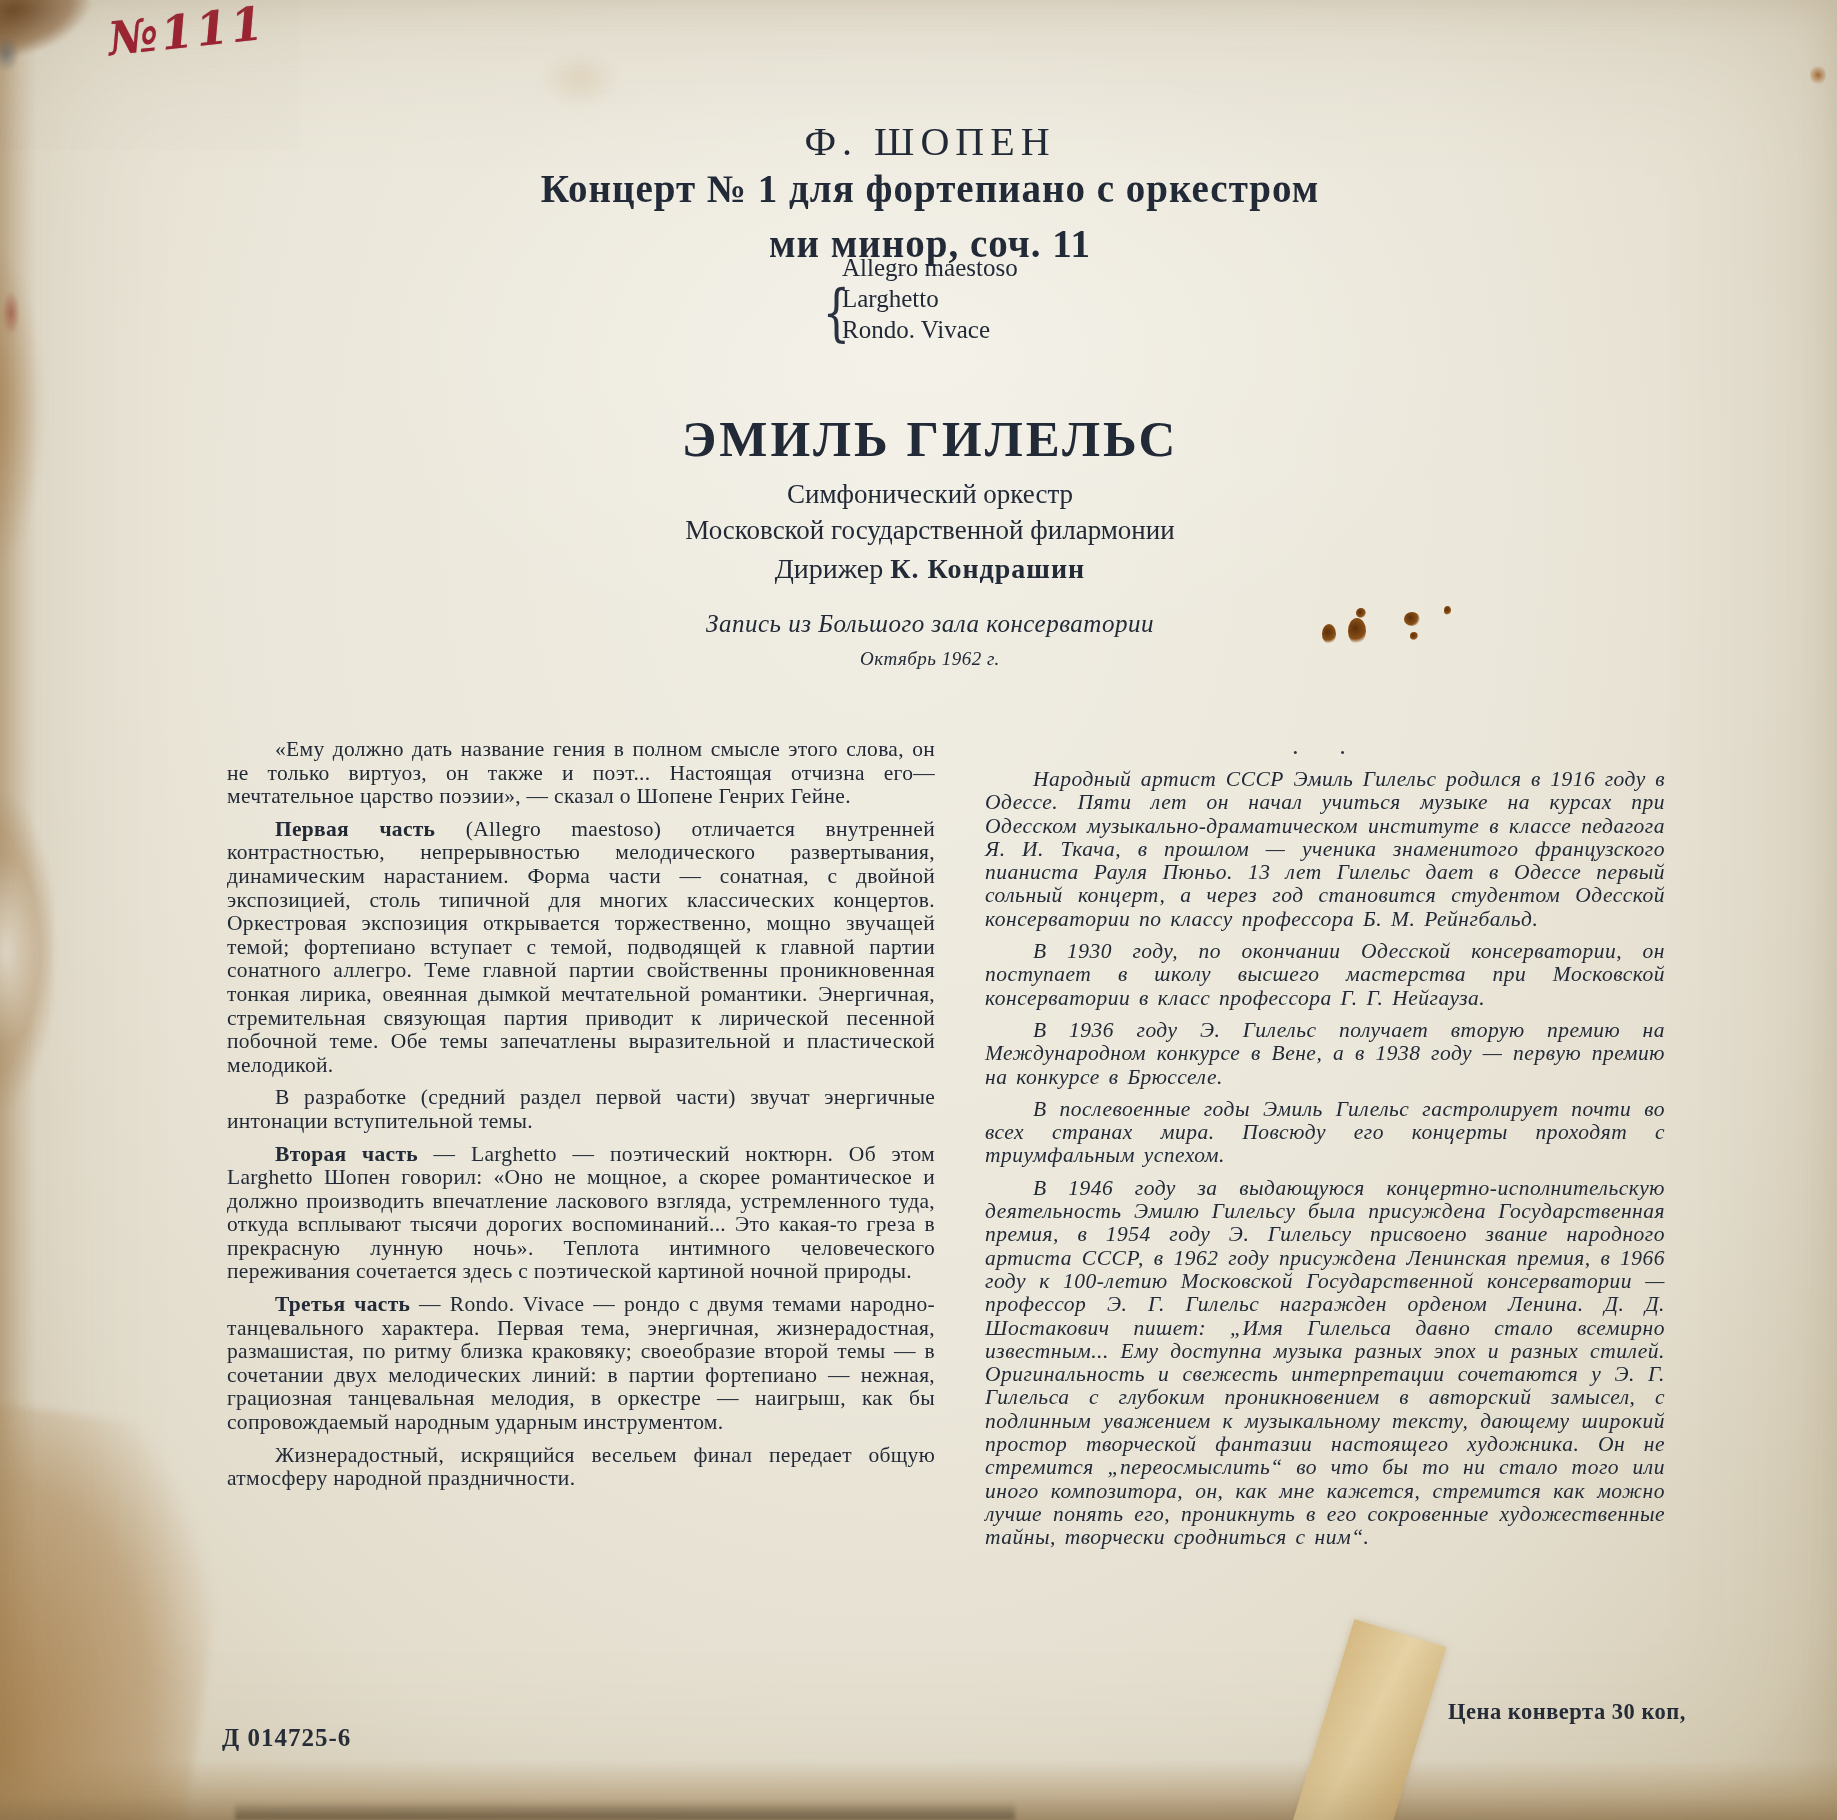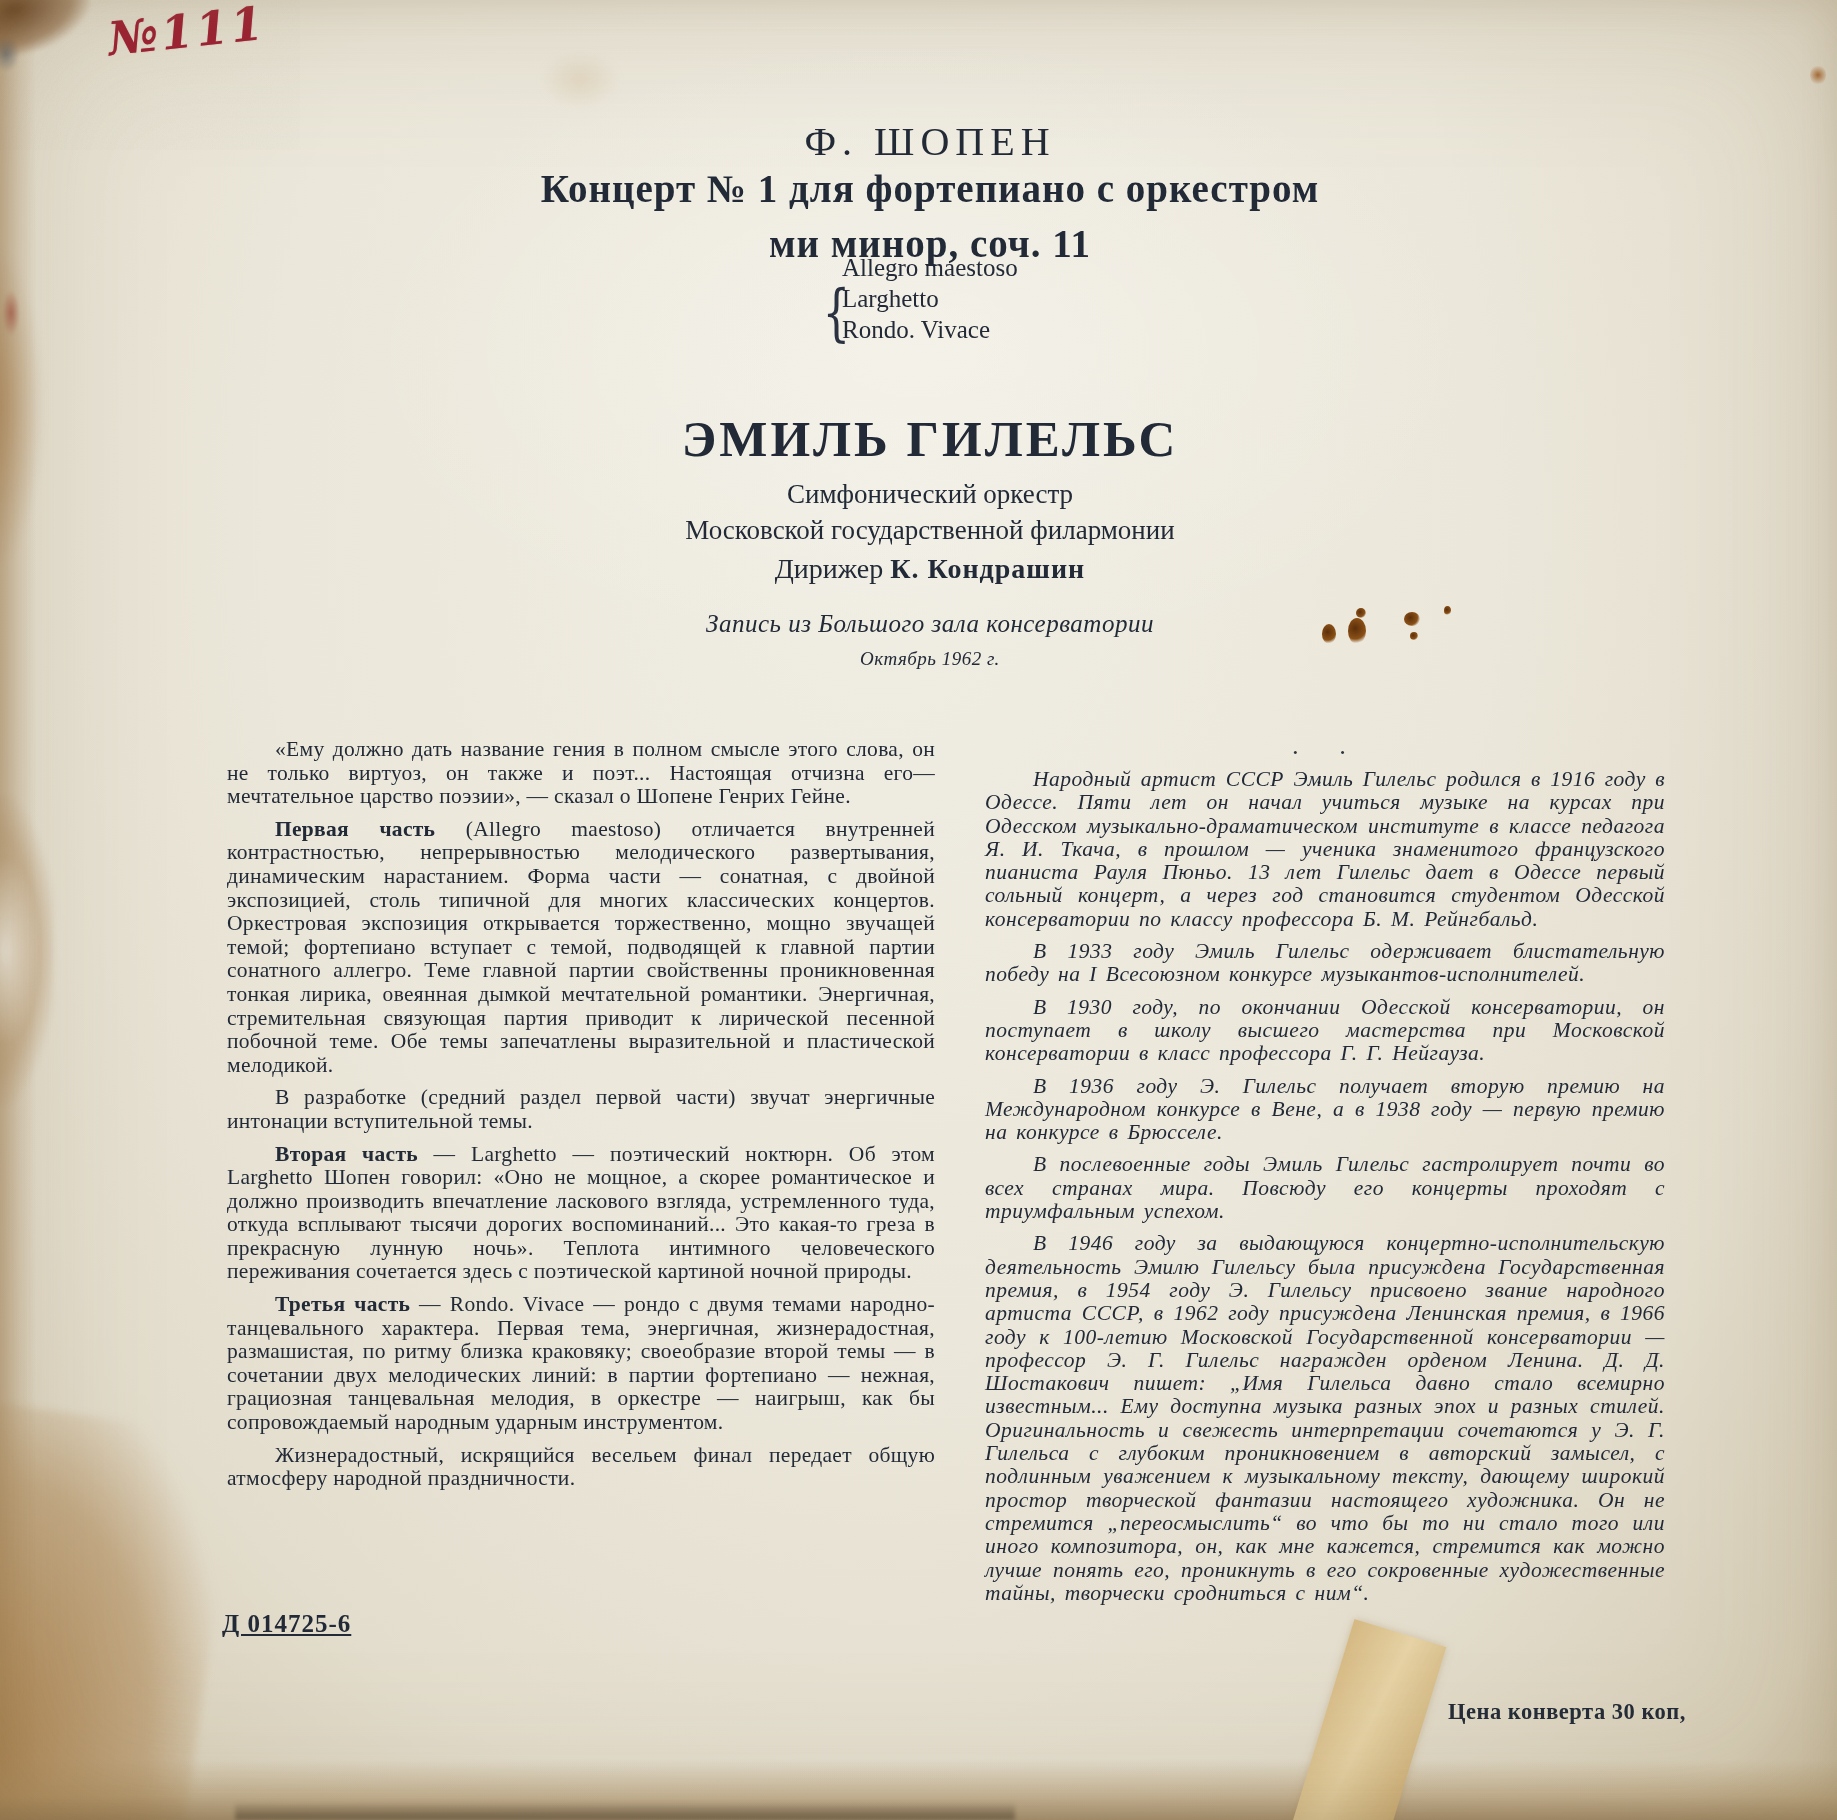--- a/index.html
+++ b/index.html
@@ -80,21 +80,21 @@
     font-size:26px;letter-spacing:16px;color:#2c3442;}
 
   .col{position:absolute;z-index:3;}
   .col p{margin:0 0 9px 0;text-align:justify;text-indent:48px;font-size:21.5px;line-height:23.6px;letter-spacing:.3px;}
   .col p:last-child{margin-bottom:0;}
   .left-col{left:227px;top:738px;width:708px;}
   .right-col{left:985px;top:768px;width:680px;font-style:italic;}
   .right-col p{letter-spacing:.5px;word-spacing:3px;line-height:23.3px;}
   .lead{font-weight:700;}
 
-  #catalog{position:absolute;left:222px;top:1610px;z-index:3;font-size:25px;letter-spacing:1px;font-weight:600;text-decoration:underline;}
+  #catalog{position:absolute;left:222px;top:1724px;z-index:3;font-size:25px;letter-spacing:1px;font-weight:600;}
   #price{position:absolute;left:1448px;top:1699px;z-index:3;font-size:22.5px;font-weight:600;letter-spacing:.5px;}
 
   .noise{position:absolute;inset:0;z-index:30;pointer-events:none;opacity:.055;mix-blend-mode:multiply;}
 </style>
 </head>
 <body>
 
 <div class="page">
 
   <div class="stain" id="sheen"></div>
@@ -148,21 +148,20 @@
     <p><span>«Ему должно дать название гения в полном смысле этого слова, он не только виртуоз, он также и поэт... Настоящая отчизна его—мечтательное царство поэзии», — сказал о Шопене Генрих Гейне.</span></p>
     <p><span class="lead">Первая часть</span><span> (Allegro maestoso) отличается внутренней контрастностью, непрерывностью мелодического развертывания, динамическим нарастанием. Форма части — сонатная, с двойной экспозицией, столь типичной для многих классических концертов. Оркестровая экспозиция открывается торжественно, мощно звучащей темой; фортепиано вступает с темой, подводящей к главной партии сонатного аллегро. Теме главной партии свойственны проникновенная тонкая лирика, овеянная дымкой мечтательной романтики. Энергичная, стремительная связующая партия приводит к лирической песенной побочной теме. Обе темы запечатлены выразительной и пластической мелодикой.</span></p>
     <p><span>В разработке (средний раздел первой части) звучат энергичные интонации вступительной темы.</span></p>
     <p><span class="lead">Вторая часть</span><span> — Larghetto — поэтический ноктюрн. Об этом Larghetto Шопен говорил: «Оно не мощное, а скорее романтическое и должно производить впечатление ласкового взгляда, устремленного туда, откуда всплывают тысячи дорогих воспоминаний... Это какая-то греза в прекрасную лунную ночь». Теплота интимного человеческого переживания сочетается здесь с поэтической картиной ночной природы.</span></p>
     <p><span class="lead">Третья часть</span><span> — Rondo. Vivace — рондо с двумя темами народно-танцевального характера. Первая тема, энергичная, жизнерадостная, размашистая, по ритму близка краковяку; своеобразие второй темы — в сочетании двух мелодических линий: в партии фортепиано — нежная, грациозная танцевальная мелодия, в оркестре — наигрыш, как бы сопровождаемый народным ударным инструментом.</span></p>
     <p><span>Жизнерадостный, искрящийся весельем финал передает общую атмосферу народной праздничности.</span></p>
   </div>
 
   <div class="col right-col">
     <p><span>Народный артист СССР Эмиль Гилельс родился в 1916 году в Одессе. Пяти лет он начал учиться музыке на курсах при Одесском музыкально-драматическом институте в классе педагога Я. И. Ткача, в прошлом — ученика знаменитого французского пианиста Рауля Пюньо. 13 лет Гилельс дает в Одессе первый сольный концерт, а через год становится студентом Одесской консерватории по классу профессора Б. М. Рейнгбальд.</span></p>
-    <p><span>В 1933 году Эмиль Гилельс одерживает блистательную победу на I Всесоюзном конкурсе музыкантов-исполнителей.</span></p>
     <p><span>В 1930 году, по окончании Одесской консерватории, он поступает в школу высшего мастерства при Московской консерватории в класс профессора Г. Г. Нейгауза.</span></p>
     <p><span>В 1936 году Э. Гилельс получает вторую премию на Международном конкурсе в Вене, а в 1938 году — первую премию на конкурсе в Брюсселе.</span></p>
     <p><span>В послевоенные годы Эмиль Гилельс гастролирует почти во всех странах мира. Повсюду его концерты проходят с триумфальным успехом.</span></p>
     <p><span>В 1946 году за выдающуюся концертно-исполнительскую деятельность Эмилю Гилельсу была присуждена Государственная премия, в 1954 году Э. Гилельсу присвоено звание народного артиста СССР, в 1962 году присуждена Ленинская премия, в 1966 году к 100-летию Московской Государственной консерватории — профессор Э. Г. Гилельс награжден орденом Ленина. Д. Д. Шостакович пишет: „Имя Гилельса давно стало всемирно известным... Ему доступна музыка разных эпох и разных стилей. Оригинальность и свежесть интерпретации сочетаются у Э. Г. Гилельса с глубоким проникновением в авторский замысел, с подлинным уважением к музыкальному тексту, дающему широкий простор творческой фантазии настоящего художника. Он не стремится „переосмыслить“ во что бы то ни стало того или иного композитора, он, как мне кажется, стремится как можно лучше понять его, проникнуть в его сокровенные художественные тайны, творчески сродниться с ним“.</span></p>
   </div>
 
   <div id="catalog">Д 014725-6</div>
   <div id="price">Цена конверта 30 коп,</div>
 
   <svg class="noise" xmlns="http://www.w3.org/2000/svg">

